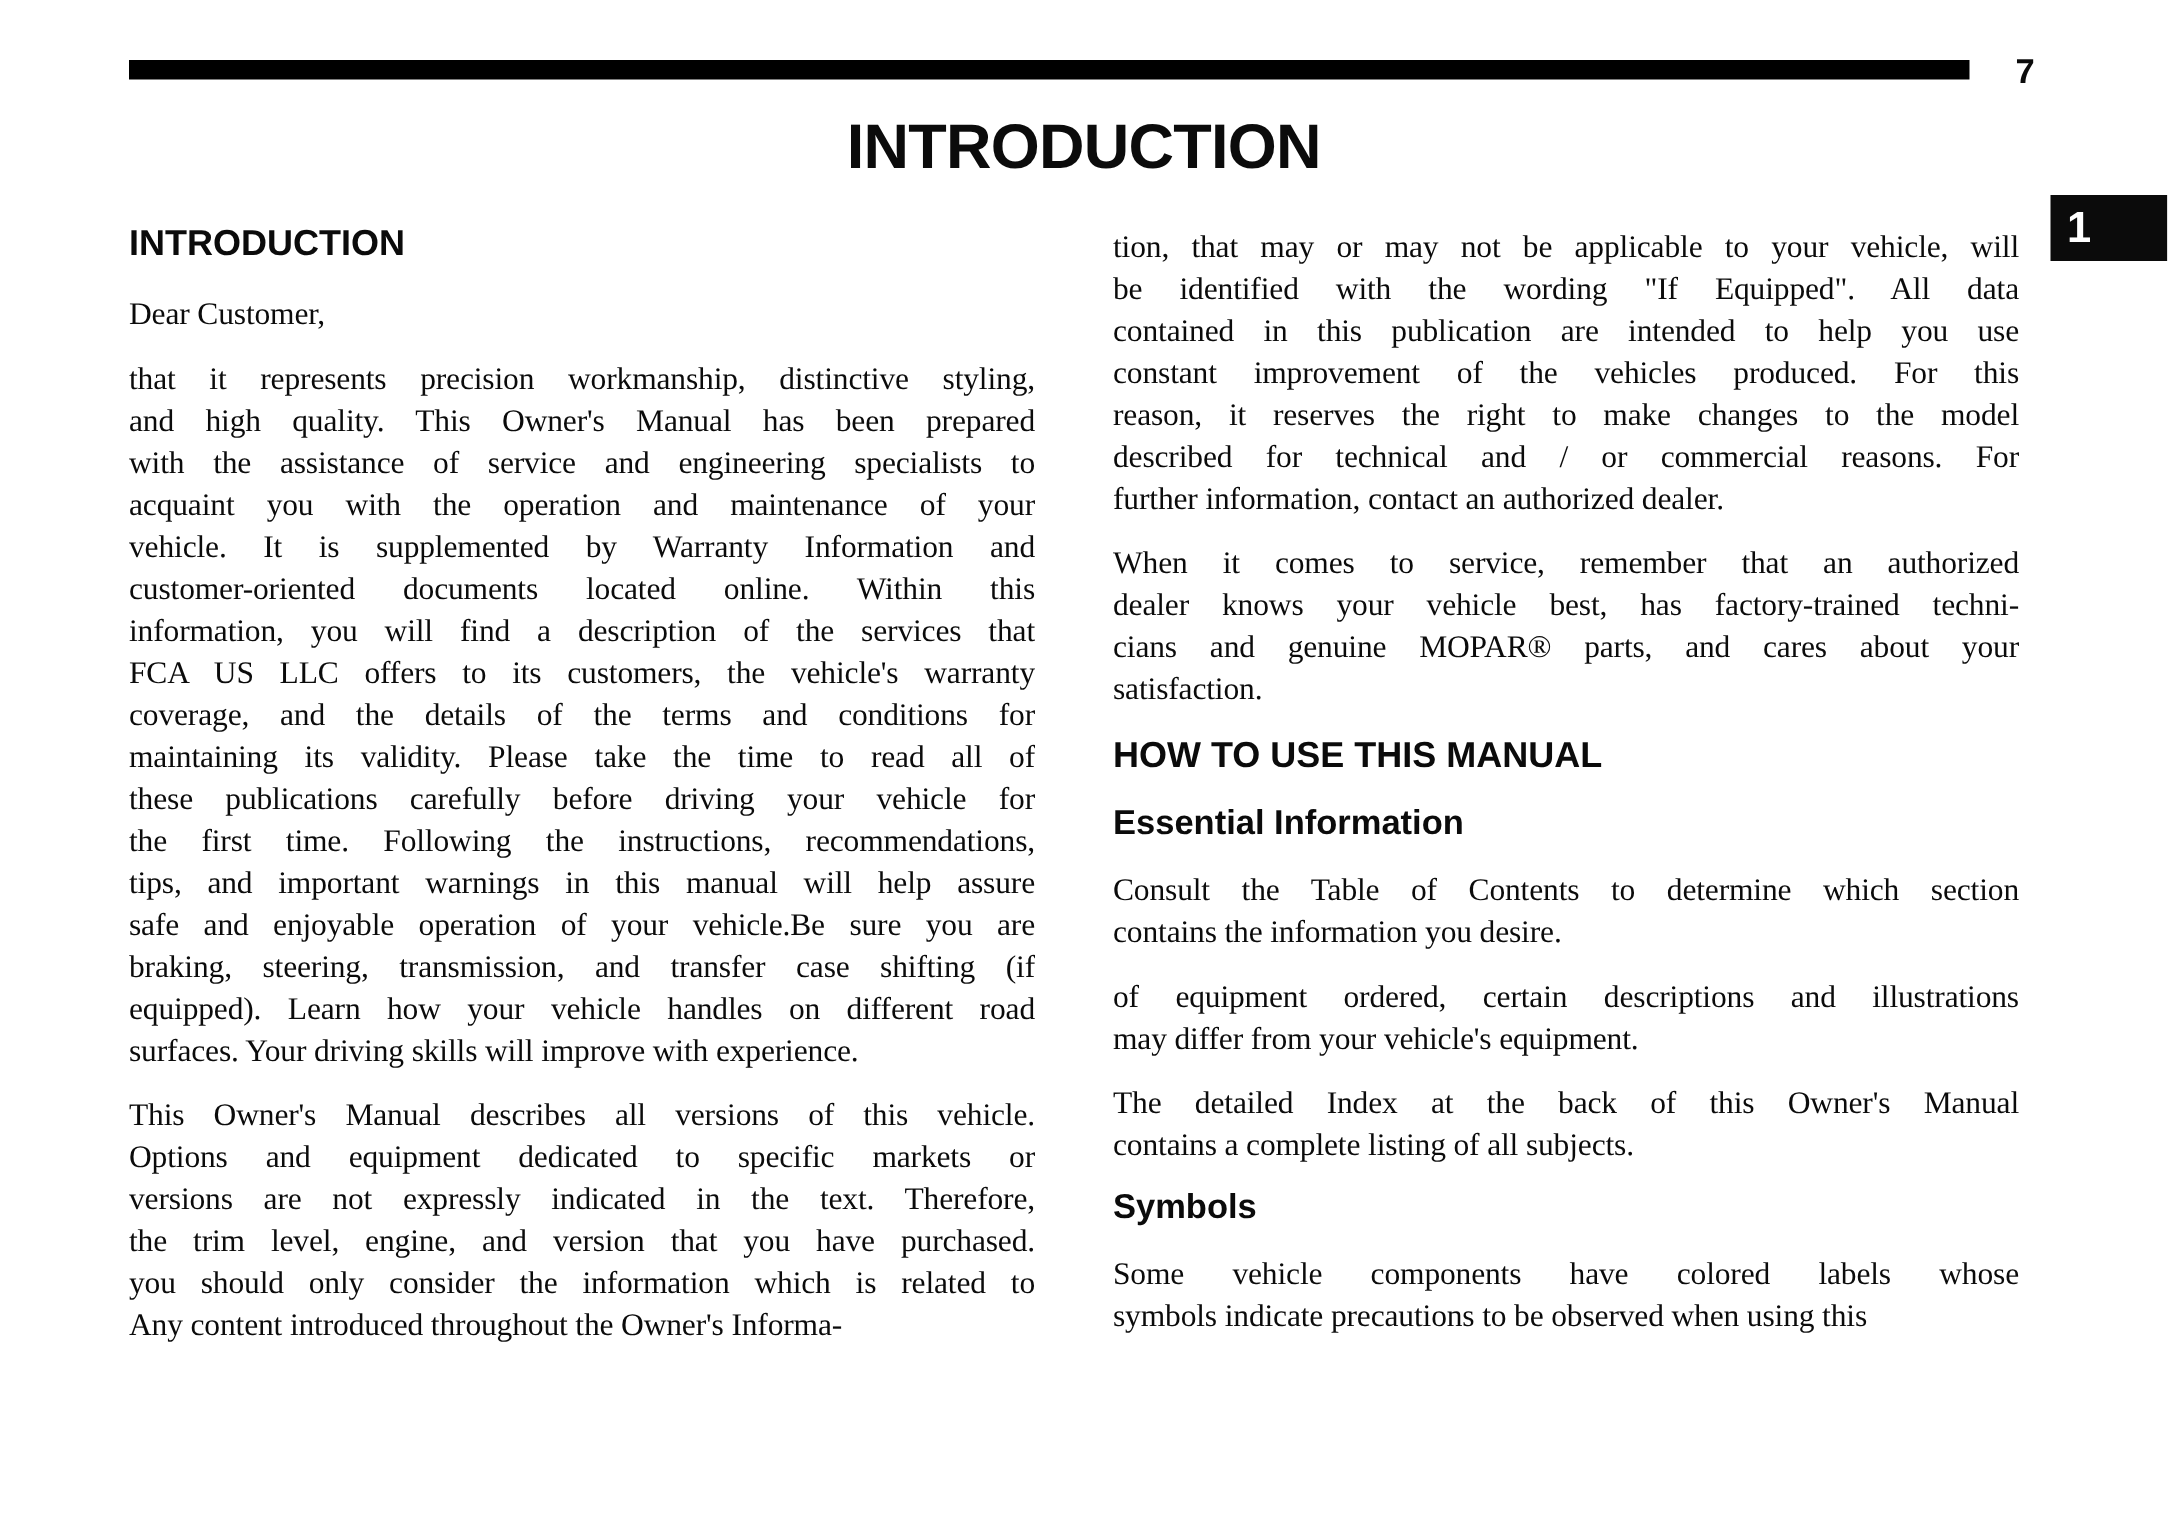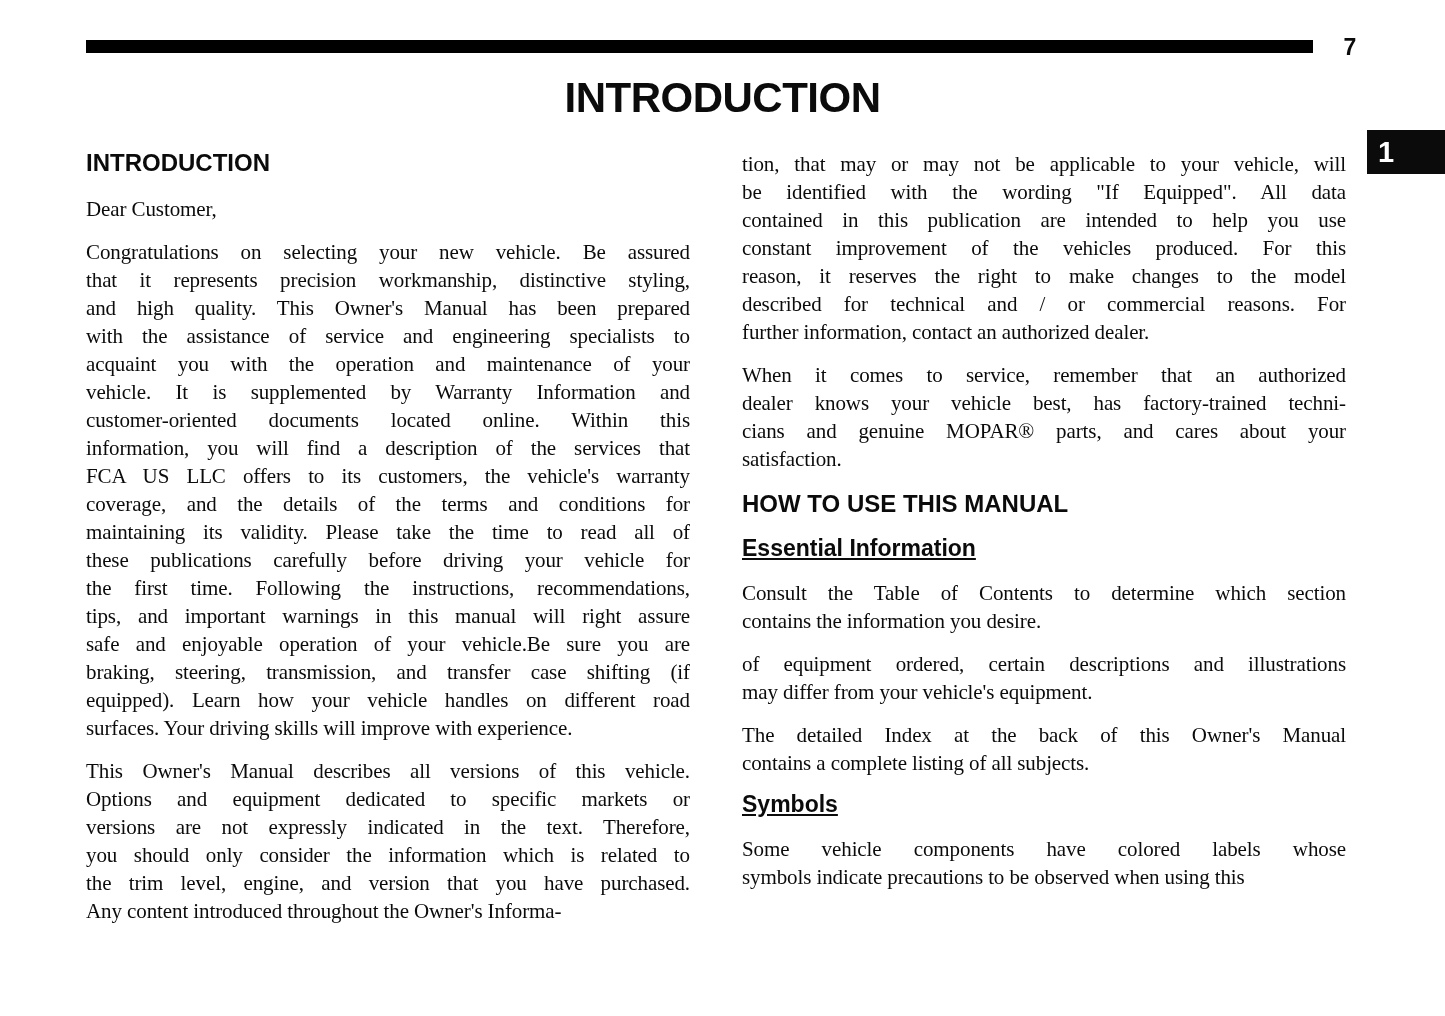--- a/index.html
+++ b/index.html
@@ -94,64 +94,62 @@
     letter-spacing: 0;
   }
   .h2 {
     font-family: "Liberation Sans", sans-serif;
     font-weight: bold;
     font-size: 23px;
     line-height: 25px;
     margin: 4px 0 18px 0;
     color: #0b0b0b;
     letter-spacing: 0;
-    text-decoration: underline;
   }
 </style>
 </head>
 <body>
 
 <div class="page">
   <div class="topbar"></div>
   <div class="pagenum">7</div>
   <div class="title">INTRODUCTION</div>
   <div class="tab">
     <span>1</span>
   </div>
   <div class="col col-left" id="col-left">
       <div class="h1">INTRODUCTION</div>
       <div class="para">
         <div class="line last">Dear Customer,</div>
       </div>
       <div class="para">
-        <div class="line">Congratulations on selecting your new vehicle. Be assured</div>
         <div class="line">that it represents precision workmanship, distinctive styling,</div>
         <div class="line">and high quality. This Owner's Manual has been prepared</div>
         <div class="line">with the assistance of service and engineering specialists to</div>
         <div class="line">acquaint you with the operation and maintenance of your</div>
         <div class="line">vehicle. It is supplemented by Warranty Information and</div>
         <div class="line">customer-oriented documents located online. Within this</div>
         <div class="line">information, you will find a description of the services that</div>
         <div class="line">FCA US LLC offers to its customers, the vehicle's warranty</div>
         <div class="line">coverage, and the details of the terms and conditions for</div>
         <div class="line">maintaining its validity. Please take the time to read all of</div>
         <div class="line">these publications carefully before driving your vehicle for</div>
         <div class="line">the first time. Following the instructions, recommendations,</div>
-        <div class="line">tips, and important warnings in this manual will right assure</div>
+        <div class="line">tips, and important warnings in this manual will help assure</div>
         <div class="line">safe and enjoyable operation of your vehicle.Be sure you are</div>
         <div class="line">braking, steering, transmission, and transfer case shifting (if</div>
         <div class="line">equipped). Learn how your vehicle handles on different road</div>
         <div class="line last">surfaces. Your driving skills will improve with experience.</div>
       </div>
       <div class="para">
         <div class="line">This Owner's Manual describes all versions of this vehicle.</div>
         <div class="line">Options and equipment dedicated to specific markets or</div>
         <div class="line">versions are not expressly indicated in the text. Therefore,</div>
+        <div class="line">the trim level, engine, and version that you have purchased.</div>
         <div class="line">you should only consider the information which is related to</div>
-        <div class="line">the trim level, engine, and version that you have purchased.</div>
         <div class="line last">Any content introduced throughout the Owner's Informa-</div>
       </div>
     </div>
   <div class="col col-right" id="col-right">
       <div class="para">
         <div class="line">tion, that may or may not be applicable to your vehicle, will</div>
         <div class="line">be identified with the wording "If Equipped". All data</div>
         <div class="line">contained in this publication are intended to help you use</div>
         <div class="line">constant improvement of the vehicles produced. For this</div>
         <div class="line">reason, it reserves the right to make changes to the model</div>

